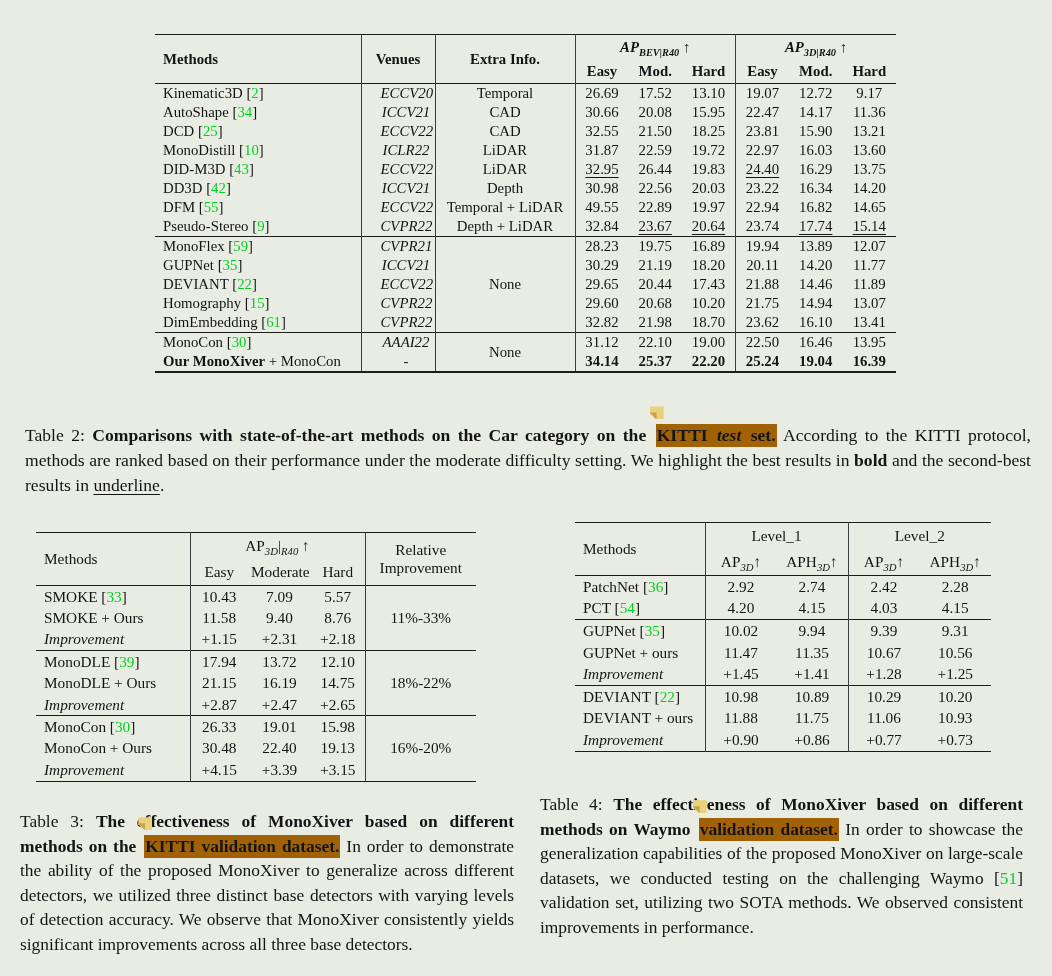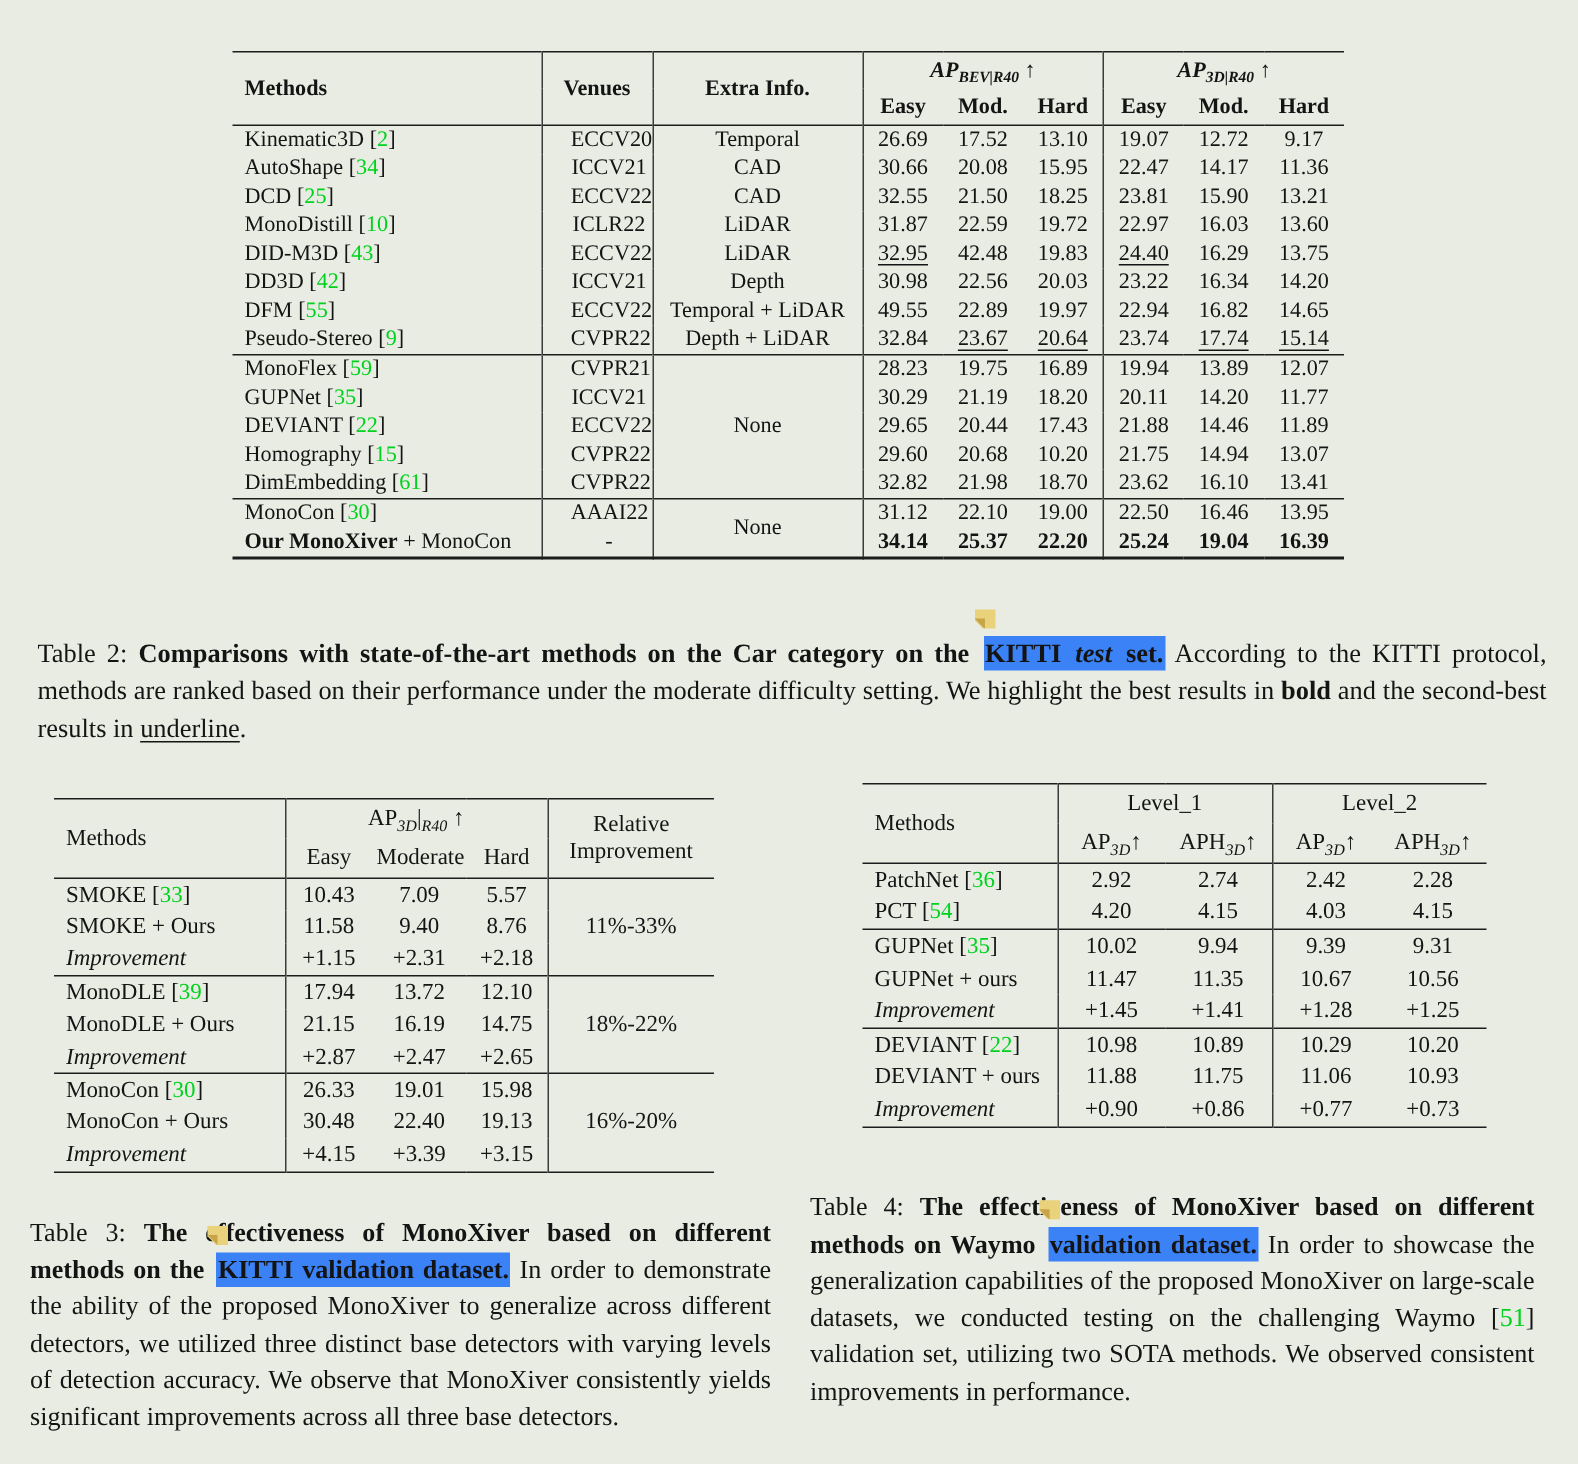--- a/index.html
+++ b/index.html
@@ -13,21 +13,21 @@
   
   table{border-collapse:collapse;table-layout:fixed;}
   th,td{padding:0 3px;white-space:nowrap;text-align:center;font-weight:normal;}
   .u{text-decoration:underline;text-underline-offset:2.5px;}
   .b{font-weight:bold;}
   .i{font-style:italic;}
   .cite{color:#00d21e;}
   .vl{border-left:1px solid #3c3c3c;}
   sub{font-size:0.7em;line-height:0;}
   .method{text-align:left;padding-left:8px;margin-top:25px;}
-  .venue{padding-left:19px;}
+  .venue{font-style:italic;padding-left:19px;}
   thead{border-bottom:1.6px solid #1c1c1c;}
   tbody.grp{border-top:1.4px solid #1c1c1c;}
 
   
   #t2{left:155px;top:34px;width:741px;}
   #t2 table{width:741px;font-size:14.8px;border-top:1.7px solid #1c1c1c;border-bottom:2px solid #1c1c1c;}
   #t2 thead th{height:24px;font-weight:bold;}
   #t2 thead .lbl{font-weight:bold;}
   #t2 tbody td{height:19px;}
 
@@ -39,21 +39,21 @@
   #t3 thead th,#t4 thead th{height:26px;}
   #t3 tbody td{height:21.4px;}
   #t4 tbody td{height:21.6px;}
   .two-line{line-height:1.2;}
 
   
   .caption{text-align:justify;}
   #cap2{left:25px;top:423px;width:1006px;font-size:17.6px;line-height:25px;}
   #cap3{left:20px;top:809px;width:494px;font-size:17.4px;line-height:24.6px;}
   #cap4{left:540px;top:792px;width:483px;font-size:17.4px;line-height:24.6px;}
-  .hl{background:#3b82f6;padding:1px 1px 2px 1px;box-decoration-break:clone;-webkit-box-decoration-break:clone;}
+  .hl{background:#a16207;padding:1px 1px 2px 1px;box-decoration-break:clone;-webkit-box-decoration-break:clone;}
   .note-anchor{position:relative;display:inline-block;width:2px;height:1em;vertical-align:baseline;}
   .note-icon{
     position:absolute;left:-4px;top:-17px;width:14px;height:13px;
     background:#ead17c;
     clip-path:polygon(0 0,100% 0,100% 100%,6px 100%,0 calc(100% - 6px));
   }
   .note-icon::after{
     content:"";position:absolute;left:0;bottom:0;width:7px;height:7px;
     background:#c7a44a;clip-path:polygon(0 0,100% 0,100% 100%);
   }
@@ -140,21 +140,21 @@
           <td class="">19.72</td>
           <td class="vl">22.97</td>
           <td class="">16.03</td>
           <td class="">13.60</td>
         </tr>
         <tr>
           <td class="method"><span>DID-M3D</span> [<span class="cite">43</span>]</td>
           <td class="vl venue">ECCV22</td>
           <td class="vl">LiDAR</td>
           <td class="vl u">32.95</td>
-          <td class="">42.48</td>
+          <td class="">26.44</td>
           <td class="">19.83</td>
           <td class="vl u">24.40</td>
           <td class="">16.29</td>
           <td class="">13.75</td>
         </tr>
         <tr>
           <td class="method"><span>DD3D</span> [<span class="cite">42</span>]</td>
           <td class="vl venue">ICCV21</td>
           <td class="vl">Depth</td>
           <td class="vl">30.98</td>

